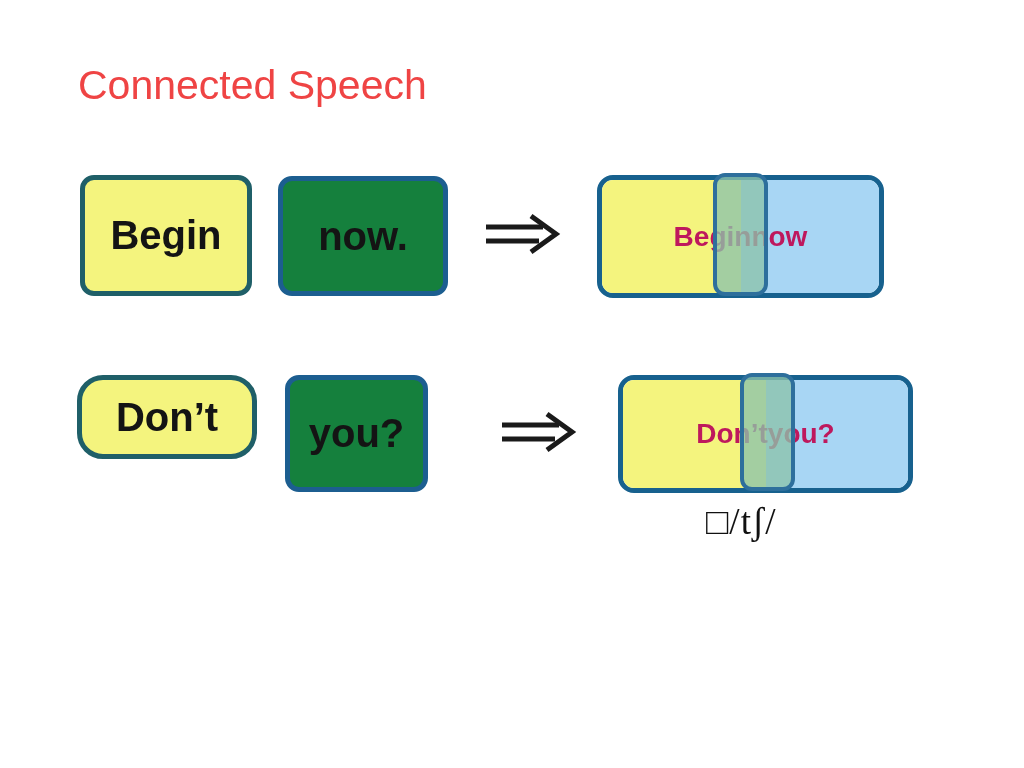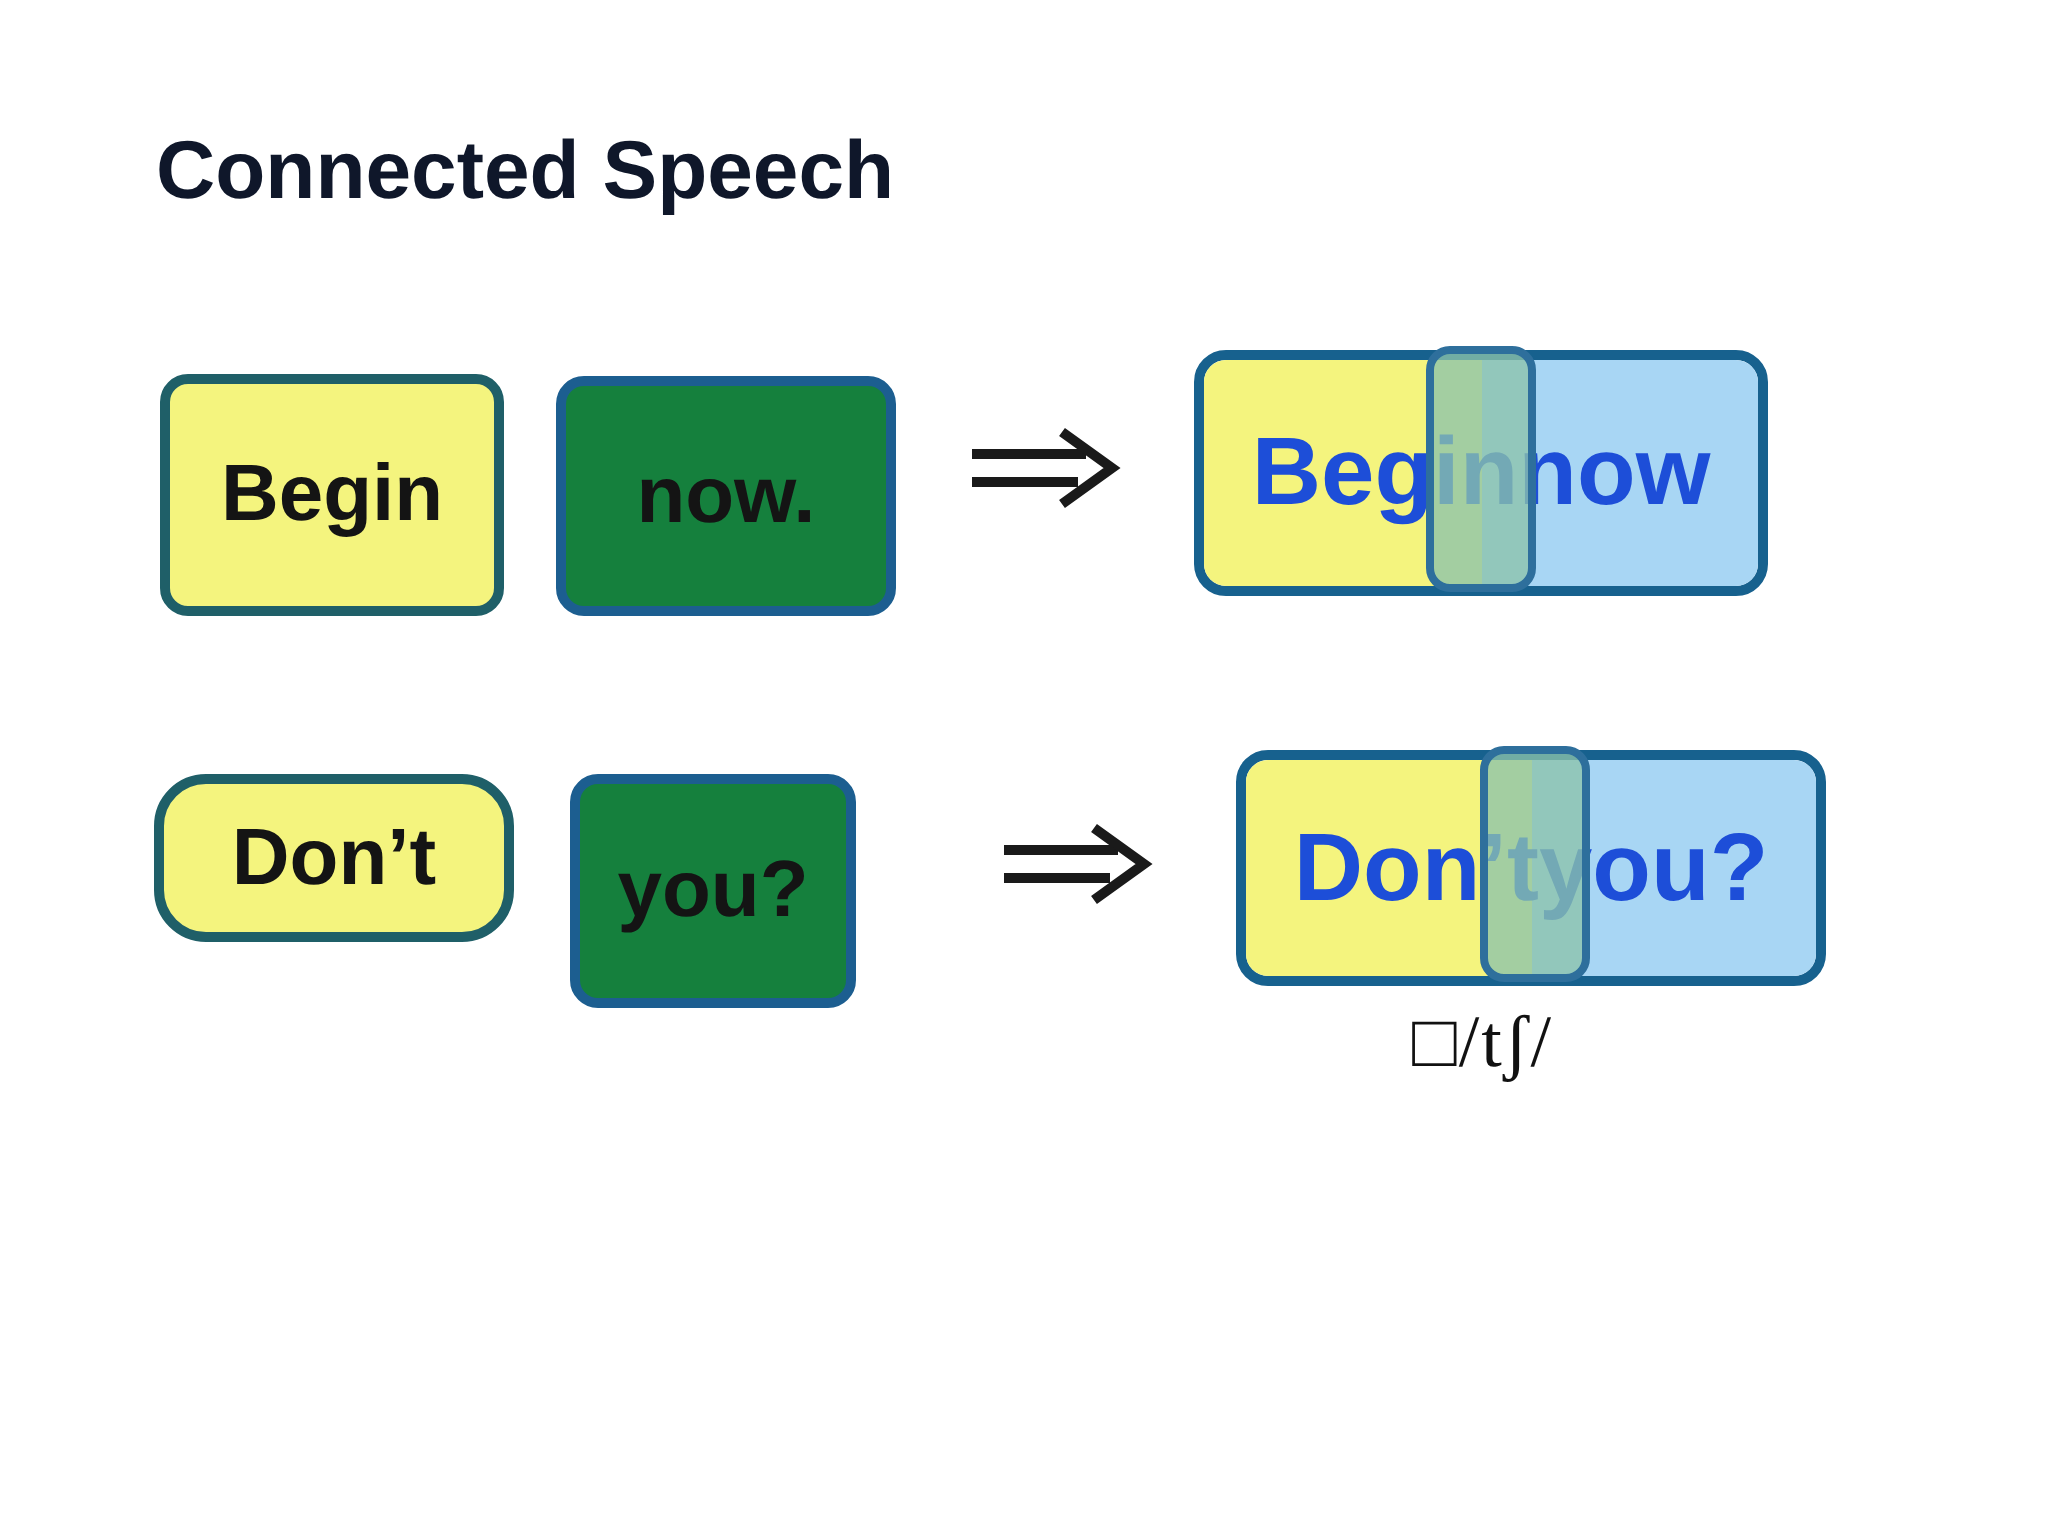--- a/index.html
+++ b/index.html
@@ -9,29 +9,28 @@
     width:1024px; height:768px;
     background:#ffffff;
     font-family:"Liberation Sans", sans-serif;
     color:#111;
     overflow:hidden;
   }
   .title {
     position:absolute;
     left:78px; top:62px;
     font-size:41px;
-    font-weight:bold;
-    color:#0f172a;
+    font-weight:normal;
+    color:#ef4444;
   }
   .word-box {
     position:absolute;
     display:flex; align-items:center; justify-content:center;
     font-weight:bold; font-size:40px; color:#141414;
     border-radius:14px;
-    margin-top:12px;
   }
   .yellow-box { background:#f4f47e; border:5px solid #1f5f68; }
   .blue-box   { background:#15803d; border:5px solid #1c5e90; }
 
   .r1-left  { left:80px;  top:175px; width:172px; height:121px; }
   .r1-right { left:278px; top:176px; width:170px; height:120px; }
   .r2-left  { left:77px;  top:375px; width:180px; height:84px;border-radius:26px; }
   .r2-right { left:285px; top:375px; width:143px; height:117px; }
 
   .arrow { position:absolute; width:78px; height:46px; }
@@ -51,21 +50,21 @@
     display:flex;
     border-radius:11px;
     overflow:hidden;
   }
   .half-yellow { width:50%; height:100%; background:#f4f47e; }
   .half-blue   { width:50%; height:100%; background:#a8d6f4; }
 
   .combined-label {
     position:absolute; inset:0;
     display:flex; align-items:center; justify-content:center;
-    font-weight:bold; font-size:48px; color:#1d4ed8;
+    font-weight:bold; font-size:28px; color:#be185d;
     z-index:2;
   }
   .overlap-strip {
     position:absolute;
     top:-7px;
     height:calc(100% + 10px);
     width:55px;
     background:rgba(140,195,170,0.78);
     border:4px solid #2e6f9c;
     border-radius:12px;

